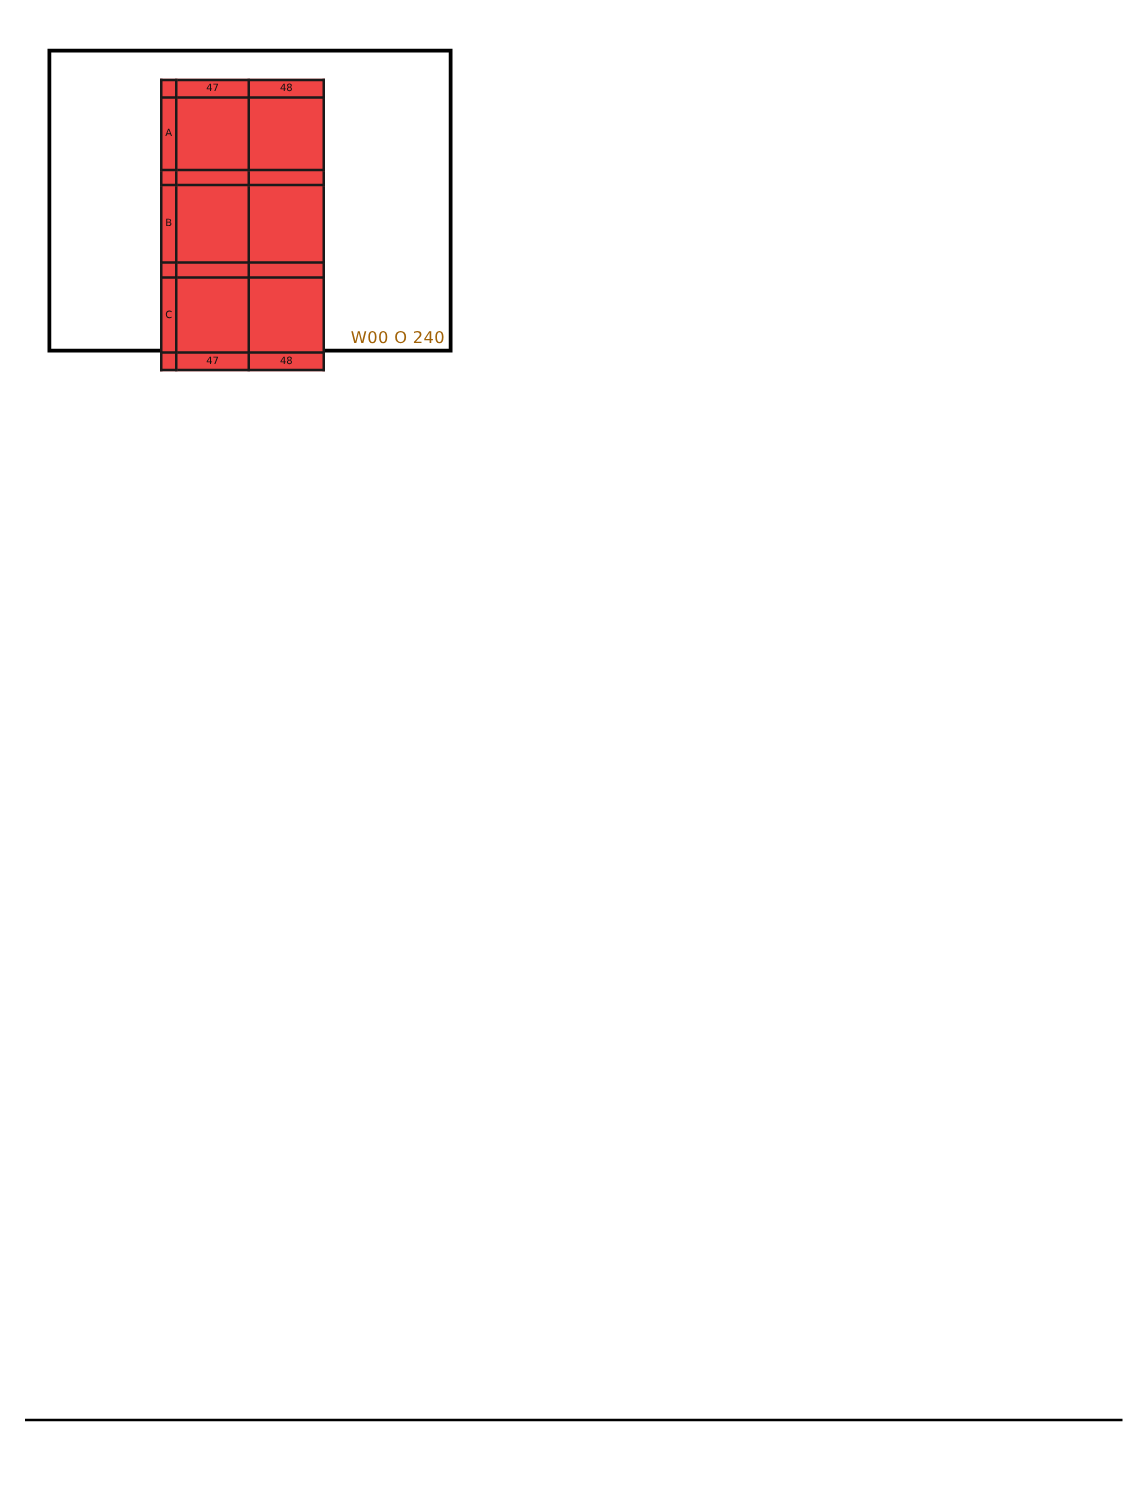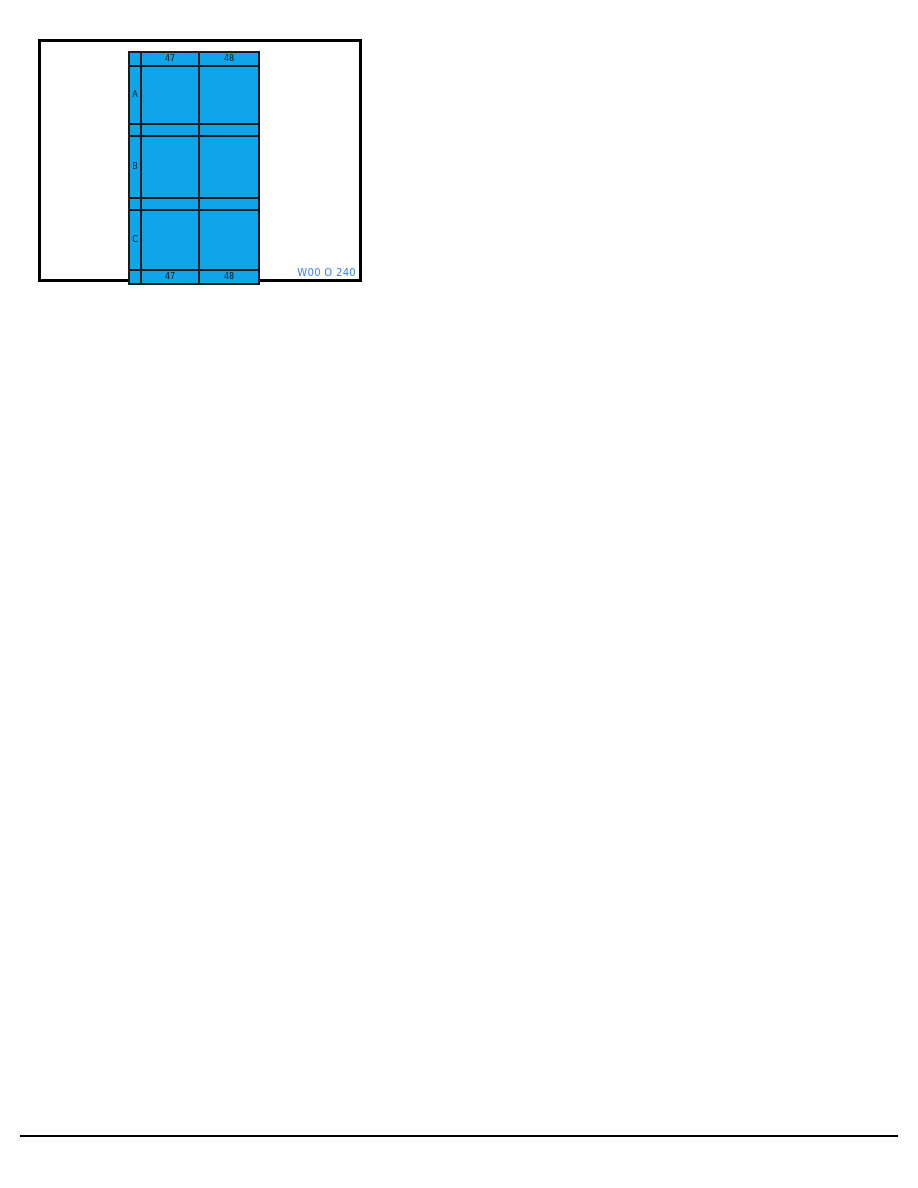--- a/index.html
+++ b/index.html
@@ -24,24 +24,24 @@
     width: 324px;
     height: 243px;
     border: 3px solid #000000;
     box-sizing: border-box;
     background: #ffffff;
   }
   
   table.pin-grid {
     position: absolute;
     left: 87px;
-    top: 9px;
+    top: 21px;
     border-collapse: collapse;
     table-layout: fixed;
-    background: #0ea5e9;
+    background: #ef4444;
   }
   table.pin-grid td {
     border: 2px solid #1a1a1a;
     padding: 0;
     margin: 0;
     font-size: 8px;
     line-height: 1;
     text-align: center;
     vertical-align: middle;
     font-family: "DejaVu Sans", "Liberation Sans", sans-serif;
@@ -58,24 +58,24 @@
   tr.r-gap td { height: 10px; }
   td.lbl {
     font-size: 9px;
     text-align: center;
   }
   
   .figure-code {
     position: absolute;
     right: 3px;
     bottom: 1px;
-    font-size: 10px;
+    font-size: 13px;
     line-height: 1.1;
     letter-spacing: 0.3px;
-    color: #3b82f6;
+    color: #a16207;
     white-space: nowrap;
   }
   
   .bottom-rule {
     position: absolute;
     left: 20px;
     top: 1135px;
     width: 878px;
     height: 2px;
     background: #000000;

